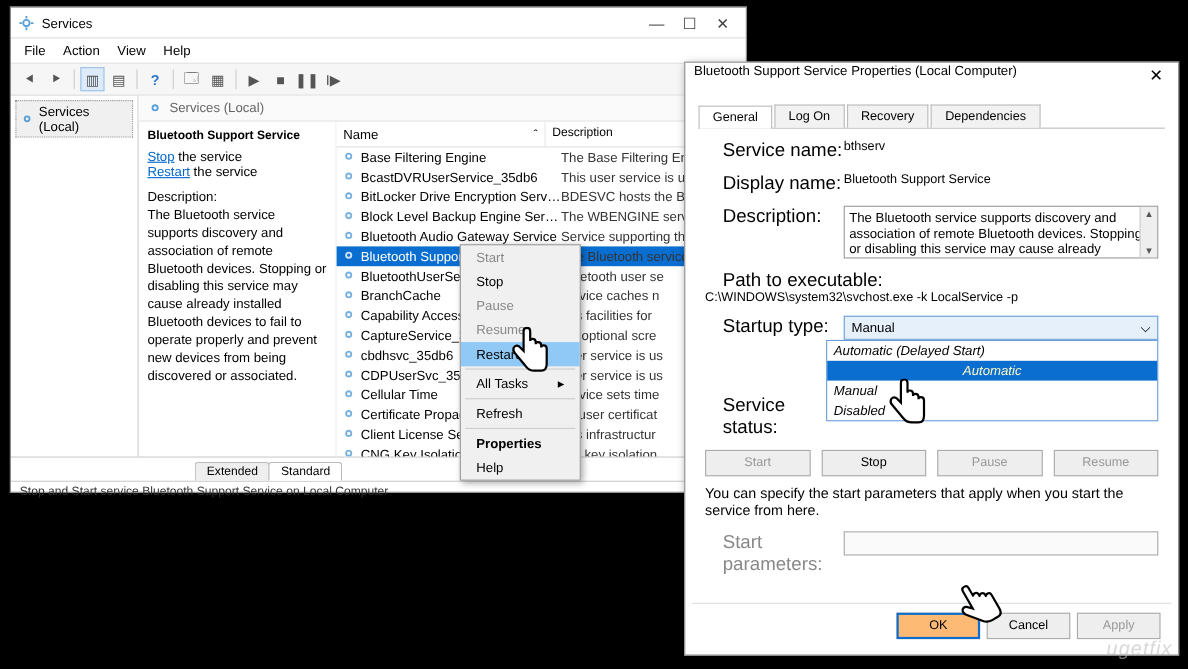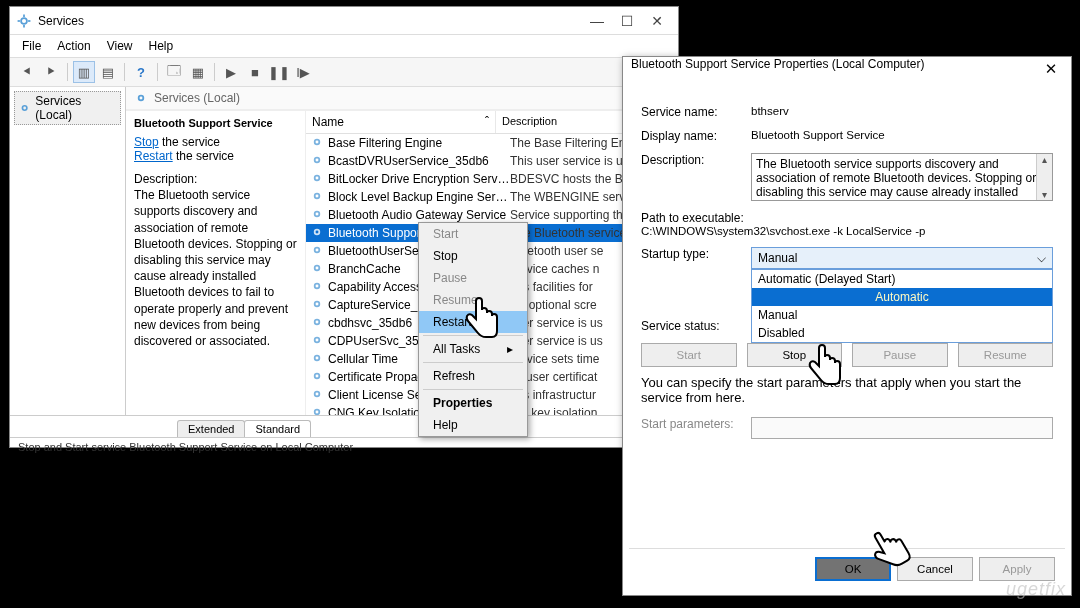--- a/index.html
+++ b/index.html
@@ -56,38 +56,38 @@
 .prop-win{left:622px;top:56px;width:450px;height:540px;z-index:3;}
 .prop-title{display:flex;align-items:flex-start;height:30px;padding:0 8px;font-size:12px;}
 .prop-title .txt{flex:1;}
 .prop-close{width:24px;height:24px;display:flex;align-items:center;justify-content:center;font-size:15px;}
 .prop-body{padding:8px 12px;}
 .prop-tabs{display:flex;border-bottom:1px solid #bbb;}
 .ptab{padding:4px 12px;border:1px solid #bbb;border-bottom:none;background:#f2f2f2;margin-right:2px;font-size:11.5px;}
 .ptab.active{background:#fff;position:relative;top:1px;}
 .form{padding:10px 6px;}
 .row{display:flex;align-items:flex-start;margin-bottom:10px;}
-.row .lbl{width:110px;font-size:12px;}
+.row .lbl{width:110px;font-size:17px;margin-left:16px;}
 .row .val{flex:1;font-size:11.5px;}
 .desc-box{flex:1;border:1px solid #999;height:48px;padding:3px 4px;font-size:11.5px;overflow:hidden;position:relative;}
 .desc-box .scroll{position:absolute;right:0;top:0;bottom:0;width:16px;background:#eee;display:flex;flex-direction:column;justify-content:space-between;border-left:1px solid #ccc;}
 .desc-box .scroll span{text-align:center;font-size:10px;color:#555;}
 .select{flex:1;border:1px solid #6a9edb;height:22px;display:flex;align-items:center;padding:0 6px;background:#e6f0fa;position:relative;}
 .select::after{content:"⌵";position:absolute;right:6px;}
 .dropdown{position:absolute;border:1px solid #6a9edb;background:#fff;font-size:11.5px;z-index:6;}
-.dd-item{padding:2px 6px;}
+.dd-item{padding:2px 6px;font-style:italic;}
 .dd-item.sel{background:#0a6ed1;color:#fef9c3;text-align:center;}
 .btnrow{display:flex;gap:10px;margin:8px 0;}
 .winbtn{flex:1;height:24px;border:1px solid #aaa;background:#eee;font-size:11.5px;}
 .winbtn:disabled,.winbtn.disabled{color:#999;}
 .note{font-size:13px;margin:6px 0 12px;}
 .input{border:1px solid #aaa;height:22px;flex:1;padding:0 4px;}
 .dlg-btns{display:flex;justify-content:flex-end;gap:6px;padding:8px 10px;border-top:1px solid #ddd;position:absolute;bottom:6px;right:6px;left:6px;}
 .dlg-btns .winbtn{flex:0 0 76px;}
-.winbtn.primary{border:2px solid #0a6ed1;background:#737373;}
+.winbtn.primary{border:2px solid #0a6ed1;background:#fdba74;}
 .watermark{position:absolute;right:14px;bottom:8px;color:#bdbdbd;font-size:18px;letter-spacing:1px;opacity:0.6;font-style:italic;z-index:20;pointer-events:none;}
 
 
 .hand{position:absolute;width:40px;height:46px;z-index:10;pointer-events:none;}
 .hand svg{width:100%;height:100%;}
 
 .gear-svg{width:14px;height:14px;}
 </style>
 </head>
 <body>
@@ -306,20 +306,26 @@
     <div class="ctx-item bold">Properties</div>
     <div class="ctx-item">Help</div>
   </div>
 
 <div class="window prop-win">
   <div class="prop-title">
     <span class="txt">Bluetooth Support Service Properties (Local Computer)</span>
     <span class="prop-close">✕</span>
   </div>
   <div class="prop-body">
+    <div class="prop-tabs">
+      <div class="ptab active">General</div>
+      <div class="ptab">Log On</div>
+      <div class="ptab">Recovery</div>
+      <div class="ptab">Dependencies</div>
+    </div>
     <div class="form">
       <div class="row">
           <div class="lbl">Service name:</div>
           <div class="val">bthserv</div>
         </div>
       <div class="row">
           <div class="lbl">Display name:</div>
           <div class="val">Bluetooth Support Service</div>
         </div>
       <div class="row">

